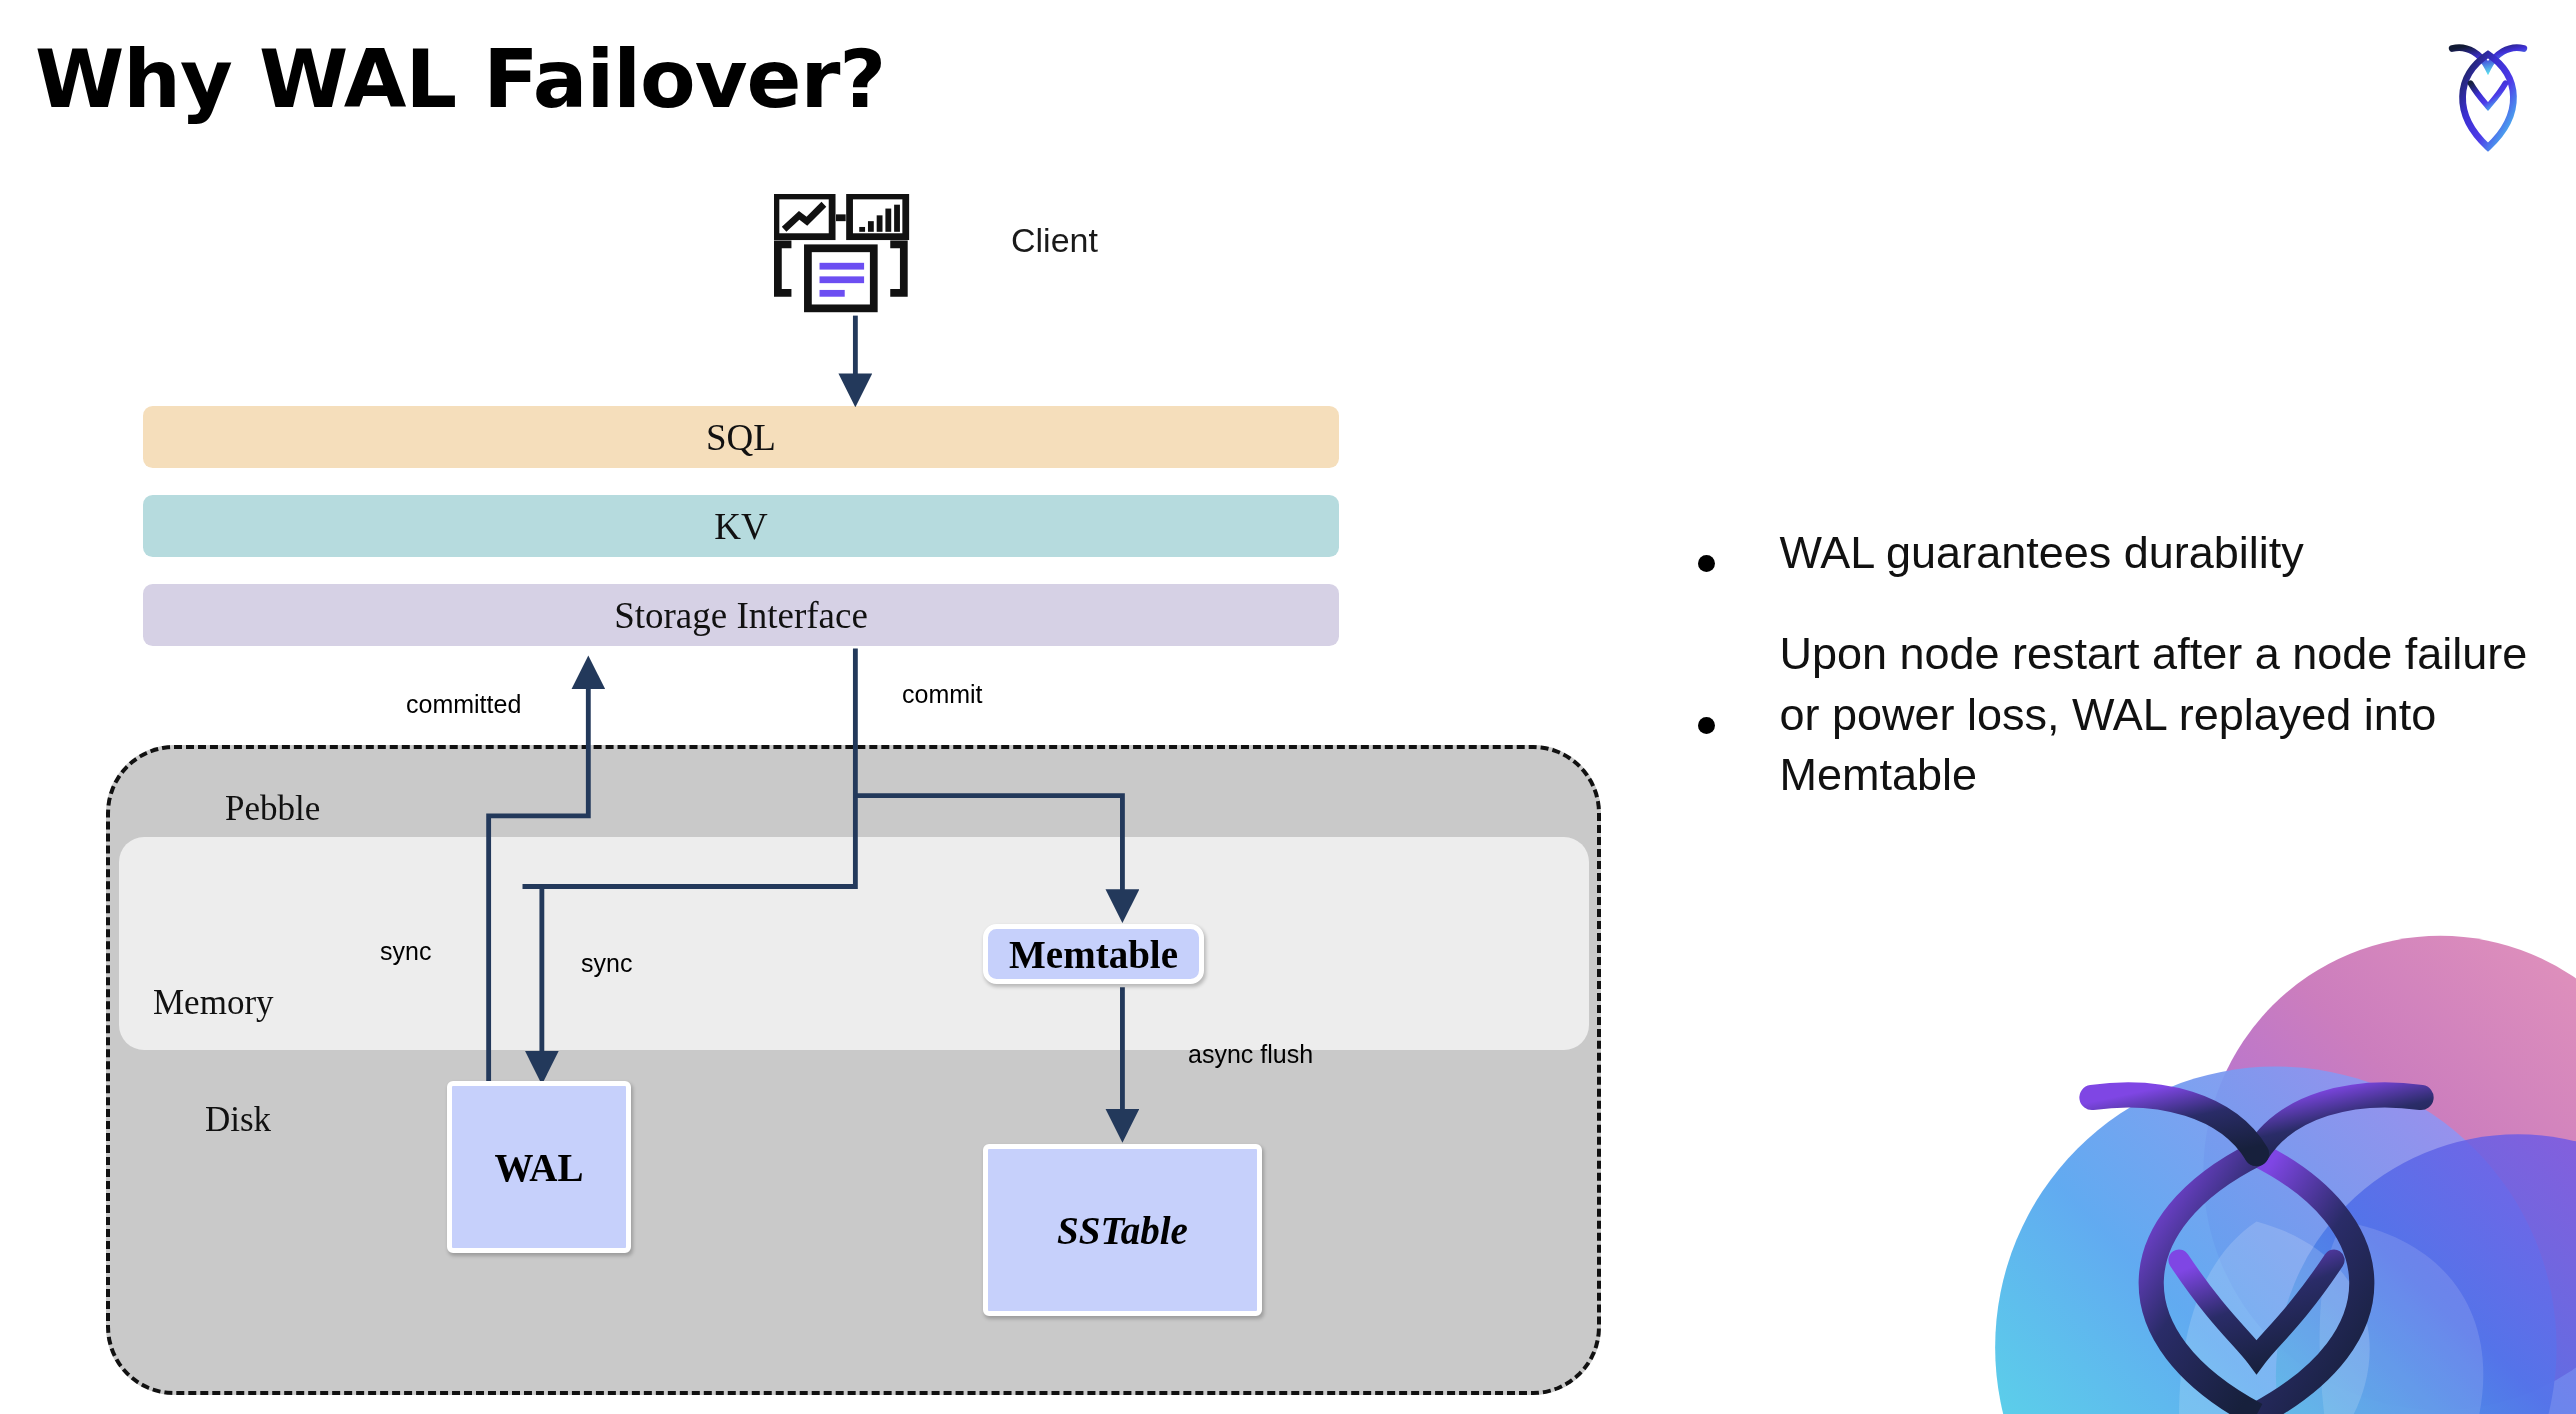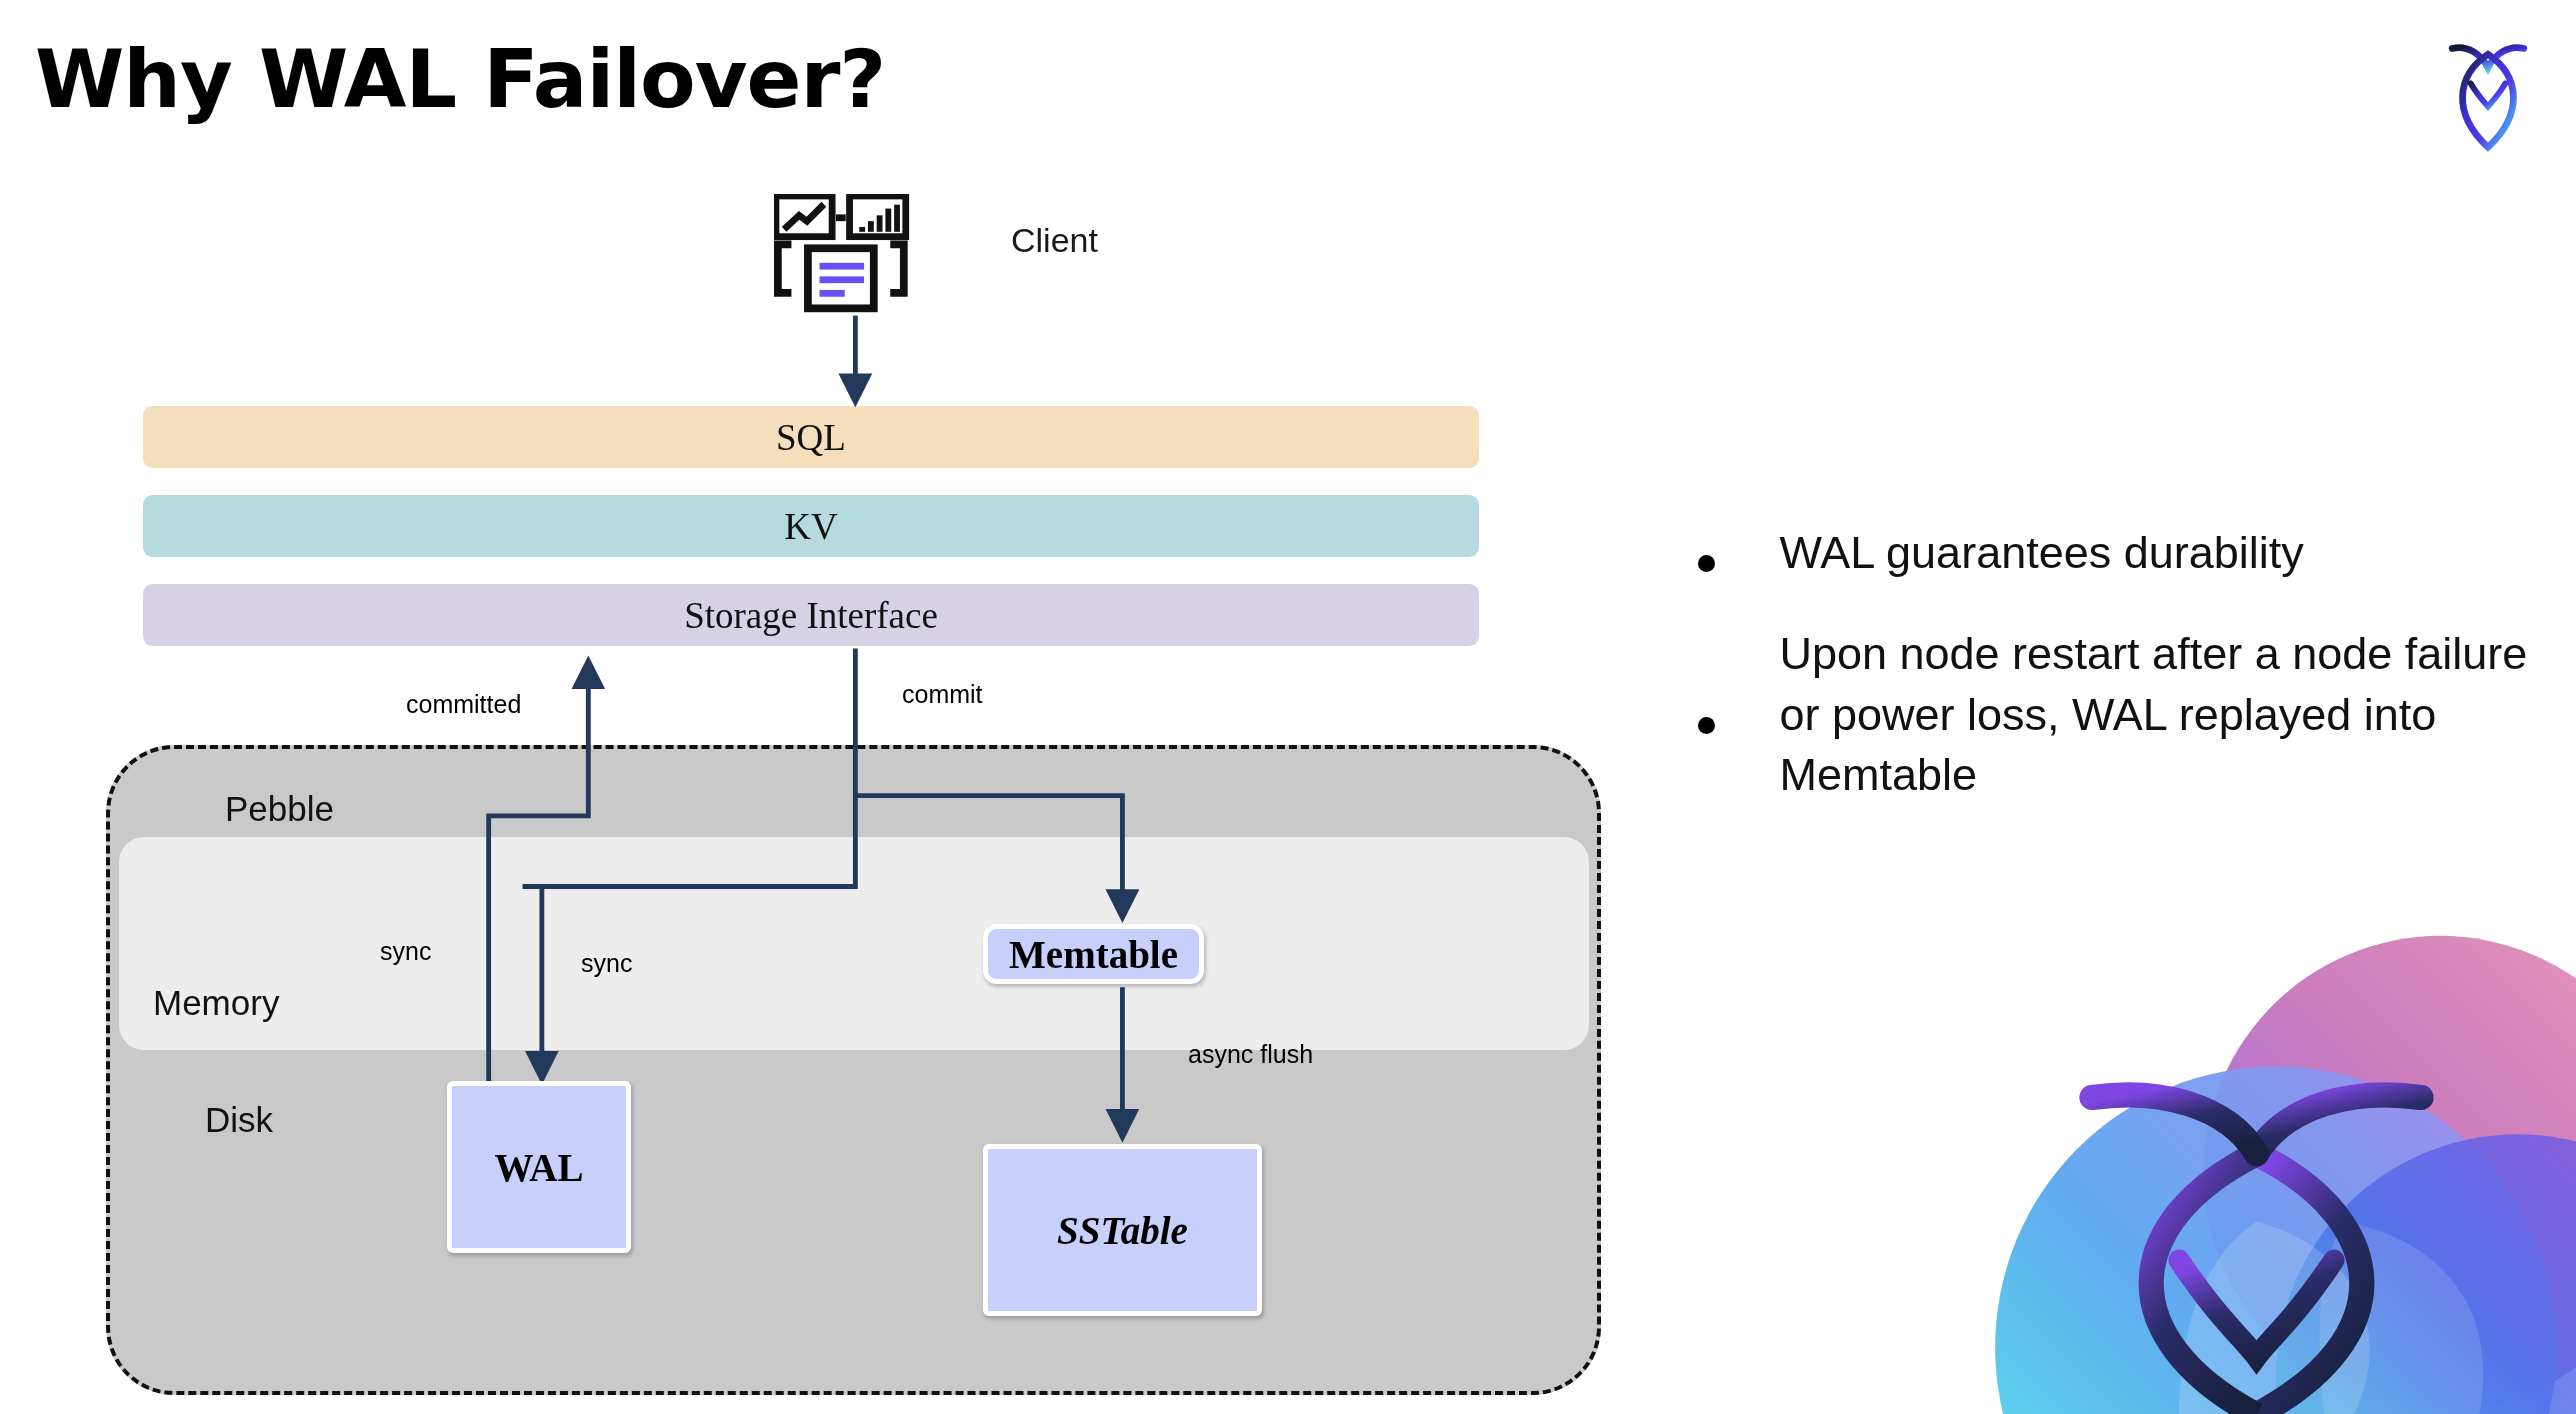--- a/index.html
+++ b/index.html
@@ -74,21 +74,21 @@
     top: 221px;
     font-size: 34px;
     color: #1a1a1a;
     font-family: "Liberation Sans", sans-serif;
   }
 
   
   .layer-bar {
     position: absolute;
     left: 143px;
-    width: 1336px;
+    width: 1196px;
     height: 62px;
     border-radius: 9.7px;
     display: flex;
     align-items: center;
     justify-content: center;
     font-family: "Liberation Serif", serif;
     font-size: 37px;
     color: #111111;
   }
   .layer-sql { top: 406px; }
@@ -111,21 +111,21 @@
     position: absolute;
     left: 119px;
     top: 837px;
     width: 1470px;
     height: 213px;
     background: #ededed;
     border-radius: 25px;
   }
   .region-label {
     position: absolute;
-    font-family: Liberation Sans, sans-serif;
+    font-family: Liberation Serif, serif;
     font-size: 35px;
     color: #111111;
     white-space: nowrap;
   }
   .label-pebble { left: 225px; top: 789px; }
   .label-memory { left: 153px; top: 983px; }
   .label-disk   { left: 205px; top: 1100px; }
 
   
   .node-box {

